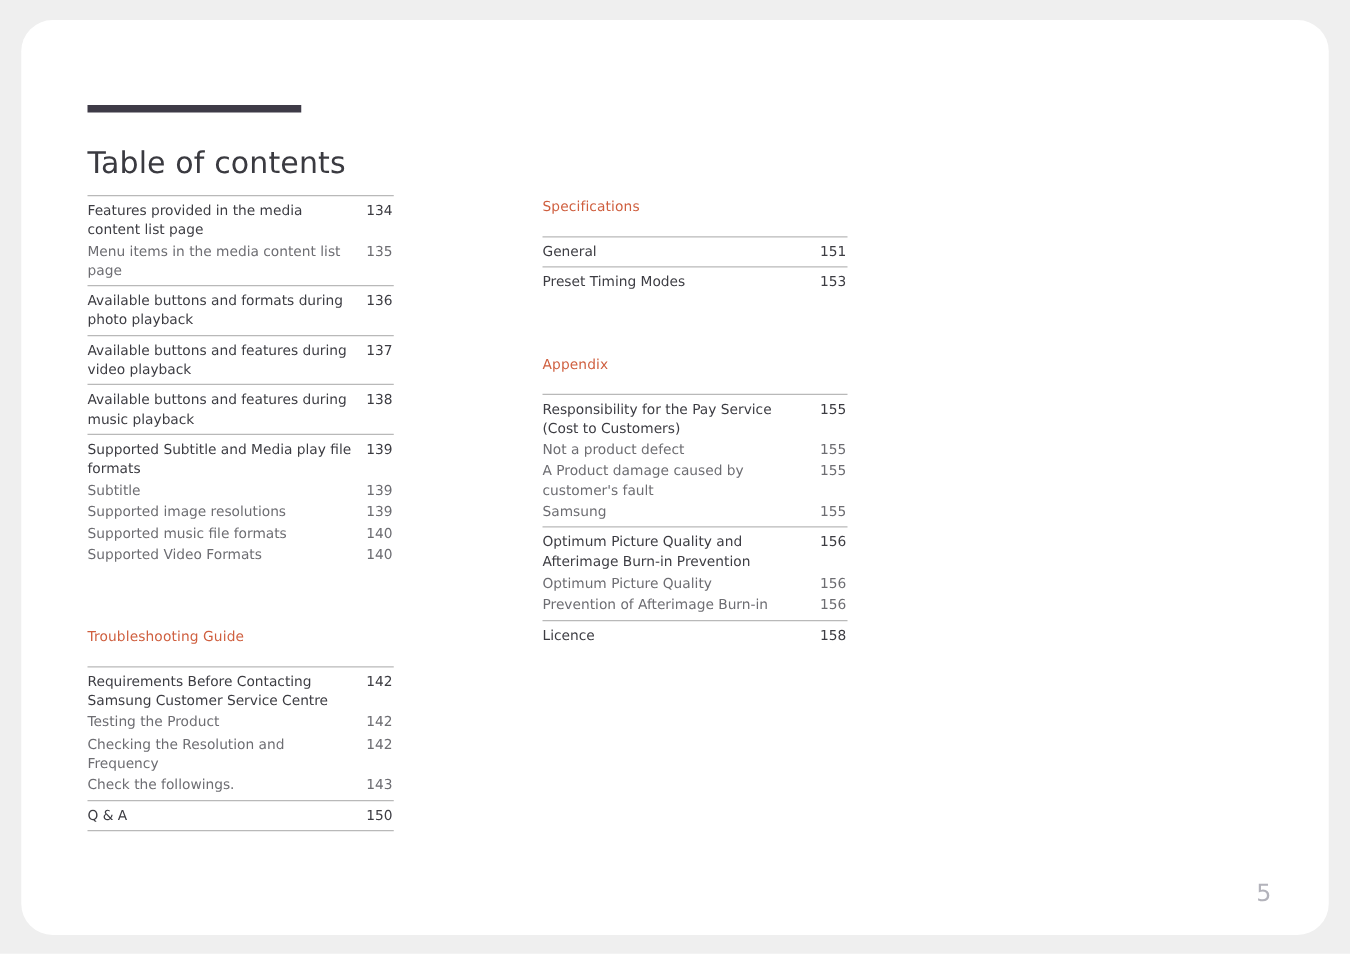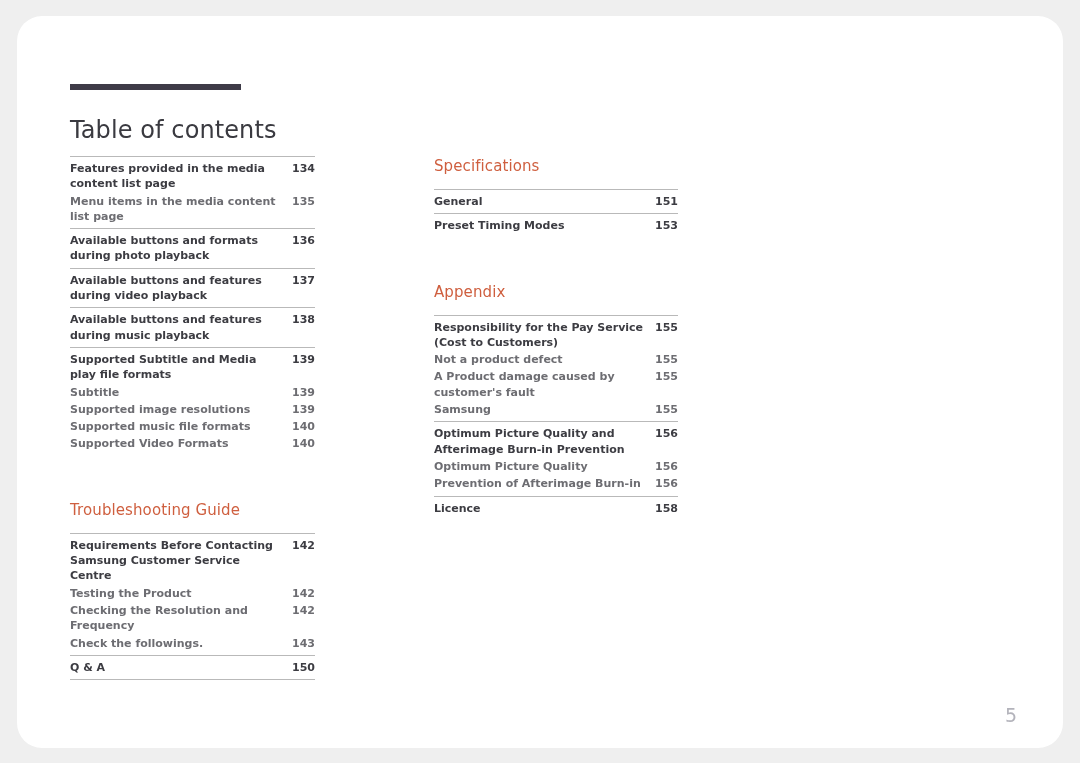--- a/index.html
+++ b/index.html
@@ -44,21 +44,21 @@
   }
   .col {
     position: absolute;
     top: 140px;
   }
   .col-left  { left: 53px;  width: 245px; }
   .col-right { left: 417px; width: 244px; }
 
   .section-heading {
     color: #cf5f3f;
-    font-size: 15px;
+    font-size: 11px;
     line-height: 20px;
     font-weight: 400;
     letter-spacing: 0.1px;
     margin: 0;
     padding: 0;
   }
   .toc-group {
     border-top: 1px solid #b9b9b9;
     padding-top: 3px;
     padding-bottom: 3px;
@@ -79,26 +79,26 @@
     padding-right: 8px;
   }
   .toc-entry .pagenum {
     flex: 0 0 auto;
     text-align: left;
     min-width: 22px;
   }
   .toc-entry.level1 .label,
   .toc-entry.level1 .pagenum {
     color: #3c3c42;
-    font-weight: 700;
+    font-weight: 400;
   }
   .toc-entry.level2 .label,
   .toc-entry.level2 .pagenum {
     color: #6d6d72;
-    font-weight: 700;
+    font-weight: 400;
   }
   .spacer-lg { height: 44px; }
   .heading-gap { height: 13px; }
 
   .folio {
     position: absolute;
     right: 46px;
     top: 688px;
     font-size: 19px;
     color: #b3b3bb;

